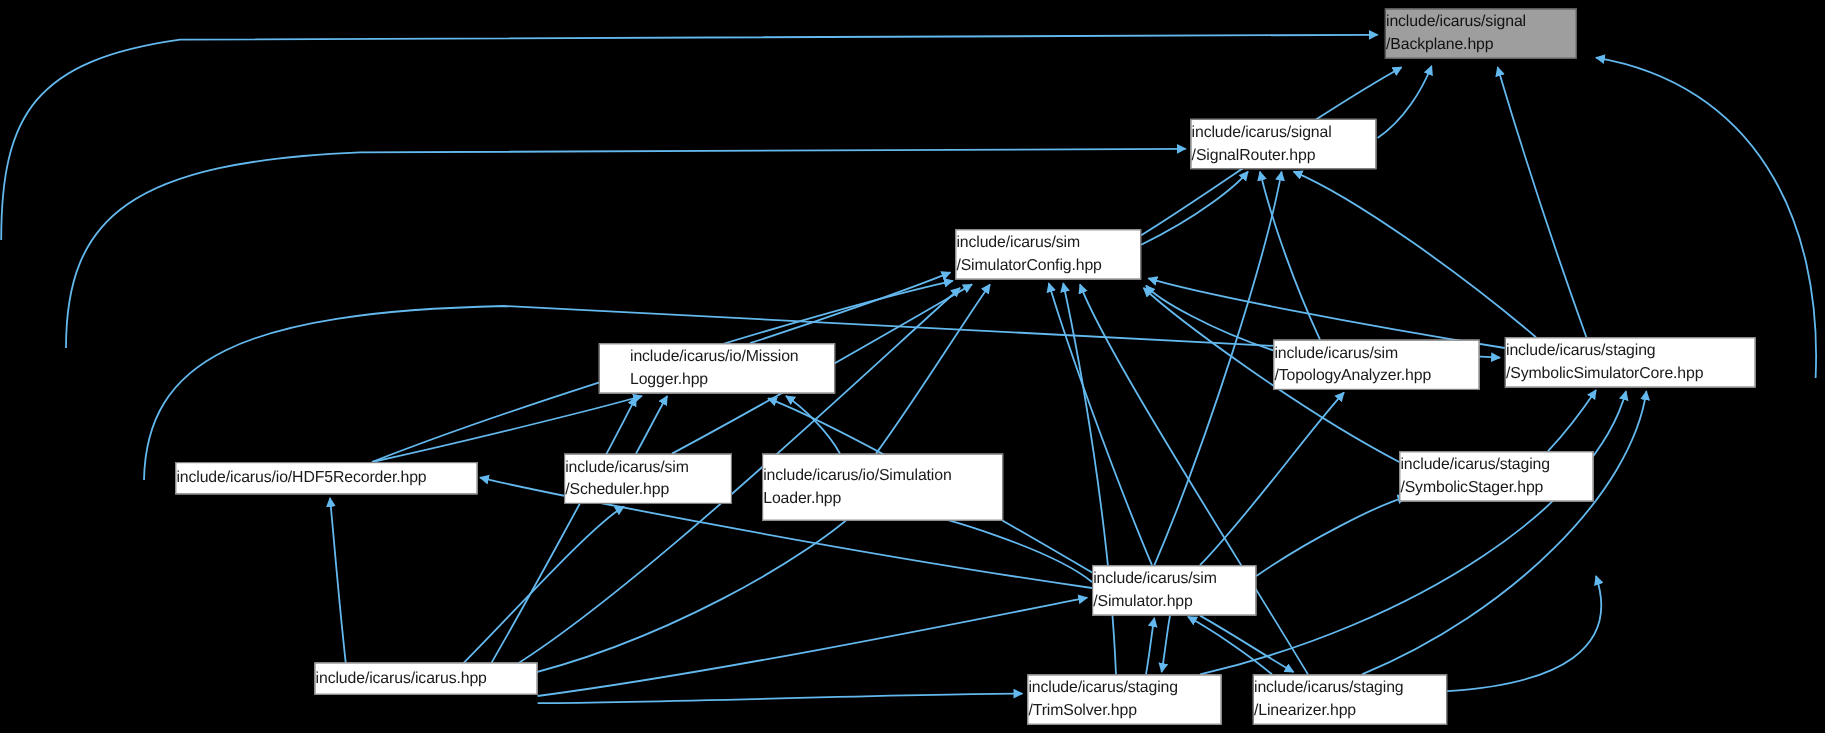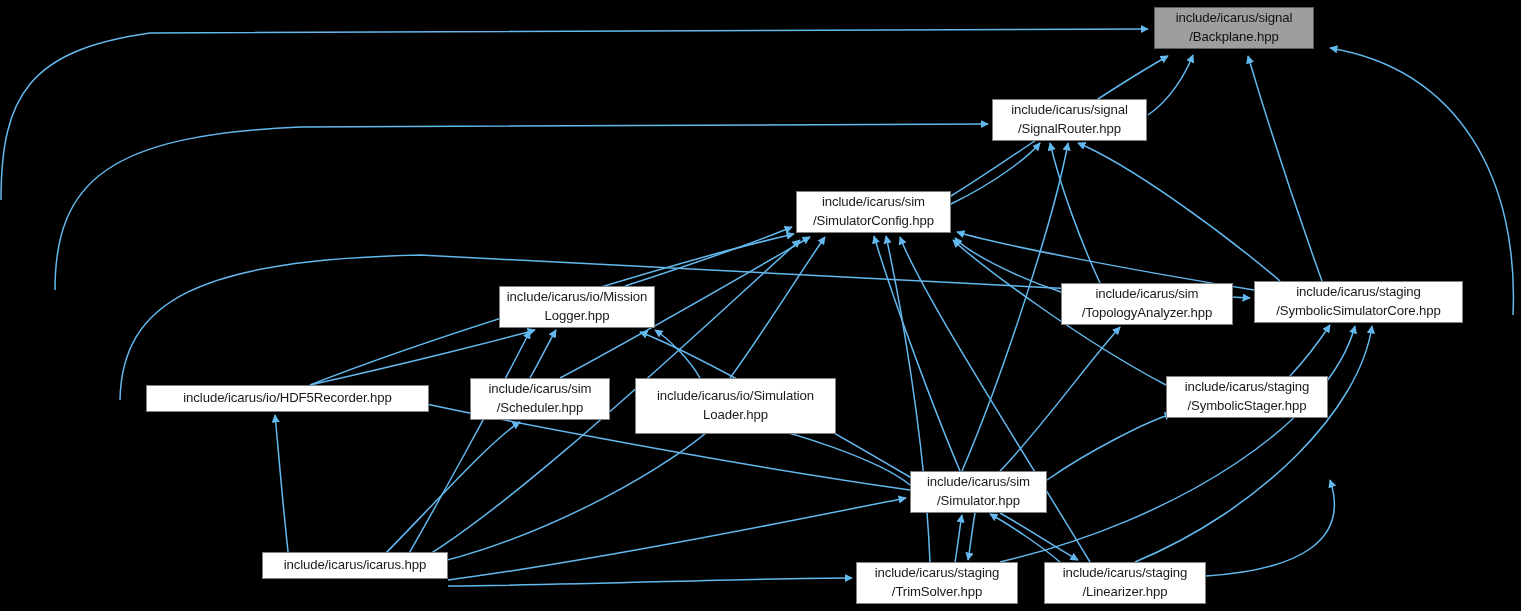--- a/index.html
+++ b/index.html
@@ -23,21 +23,20 @@
     height: 611px;
   }
   .node {
     position: absolute;
     box-sizing: border-box;
     border: 1px solid #808080;
     background: #ffffff;
     color: #1a1a1a;
     font-size: 13.2px;
     line-height: 1.42;
-    text-align: center;
     display: flex;
     align-items: center;
     justify-content: center;
     white-space: pre-line;
     letter-spacing: -0.1px;
   }
   .node.highlight {
     background: #9e9e9e;
     border: 1px solid #5a5a5a;
     color: #111111;
@@ -105,27 +104,27 @@
         <path d="M1206,576 C1300,570 1350,540 1330,480" fill="none" stroke="#63b8ee" stroke-width="1.5" marker-end="url(#arrow)"></path>
       </g>
   </svg>
   <div id="nodes-group">
       <div class="node highlight" style="left: 1154px; top: 7px; width: 160px; height: 42px;"><span class="node-label">include/icarus/signal
 /Backplane.hpp</span></div>
       <div class="node" style="left: 992px; top: 99px; width: 155px; height: 42px;"><span class="node-label">include/icarus/signal
 /SignalRouter.hpp</span></div>
       <div class="node" style="left: 796px; top: 191px; width: 155px; height: 42px;"><span class="node-label">include/icarus/sim
 /SimulatorConfig.hpp</span></div>
-      <div class="node" style="left: 499px; top: 286px; width: 156px; height: 42px;"><span class="node-label">include/icarus/io/Mission
+      <div class="node" style="left: 499px; top: 286px; width: 197px; height: 42px; padding-left: 25px;"><span class="node-label">include/icarus/io/Mission
 Logger.hpp</span></div>
       <div class="node" style="left: 1061px; top: 283px; width: 172px; height: 42px;"><span class="node-label">include/icarus/sim
 /TopologyAnalyzer.hpp</span></div>
       <div class="node" style="left: 1254px; top: 281px; width: 209px; height: 42px;"><span class="node-label">include/icarus/staging
 /SymbolicSimulatorCore.hpp</span></div>
-      <div class="node" style="left: 146px; top: 385px; width: 283px; height: 27px;"><span class="node-label">include/icarus/io/HDF5Recorder.hpp</span></div>
+      <div class="node" style="left: 146px; top: 385px; width: 252px; height: 27px;"><span class="node-label">include/icarus/io/HDF5Recorder.hpp</span></div>
       <div class="node" style="left: 470px; top: 378px; width: 140px; height: 42px;"><span class="node-label">include/icarus/sim
 /Scheduler.hpp</span></div>
       <div class="node" style="left: 635px; top: 378px; width: 201px; height: 56px;"><span class="node-label">include/icarus/io/Simulation
 Loader.hpp</span></div>
       <div class="node" style="left: 1166px; top: 376px; width: 162px; height: 42px;"><span class="node-label">include/icarus/staging
 /SymbolicStager.hpp</span></div>
       <div class="node" style="left: 910px; top: 471px; width: 137px; height: 42px;"><span class="node-label">include/icarus/sim
 /Simulator.hpp</span></div>
       <div class="node" style="left: 262px; top: 552px; width: 186px; height: 27px;"><span class="node-label">include/icarus/icarus.hpp</span></div>
       <div class="node" style="left: 856px; top: 562px; width: 162px; height: 42px;"><span class="node-label">include/icarus/staging

